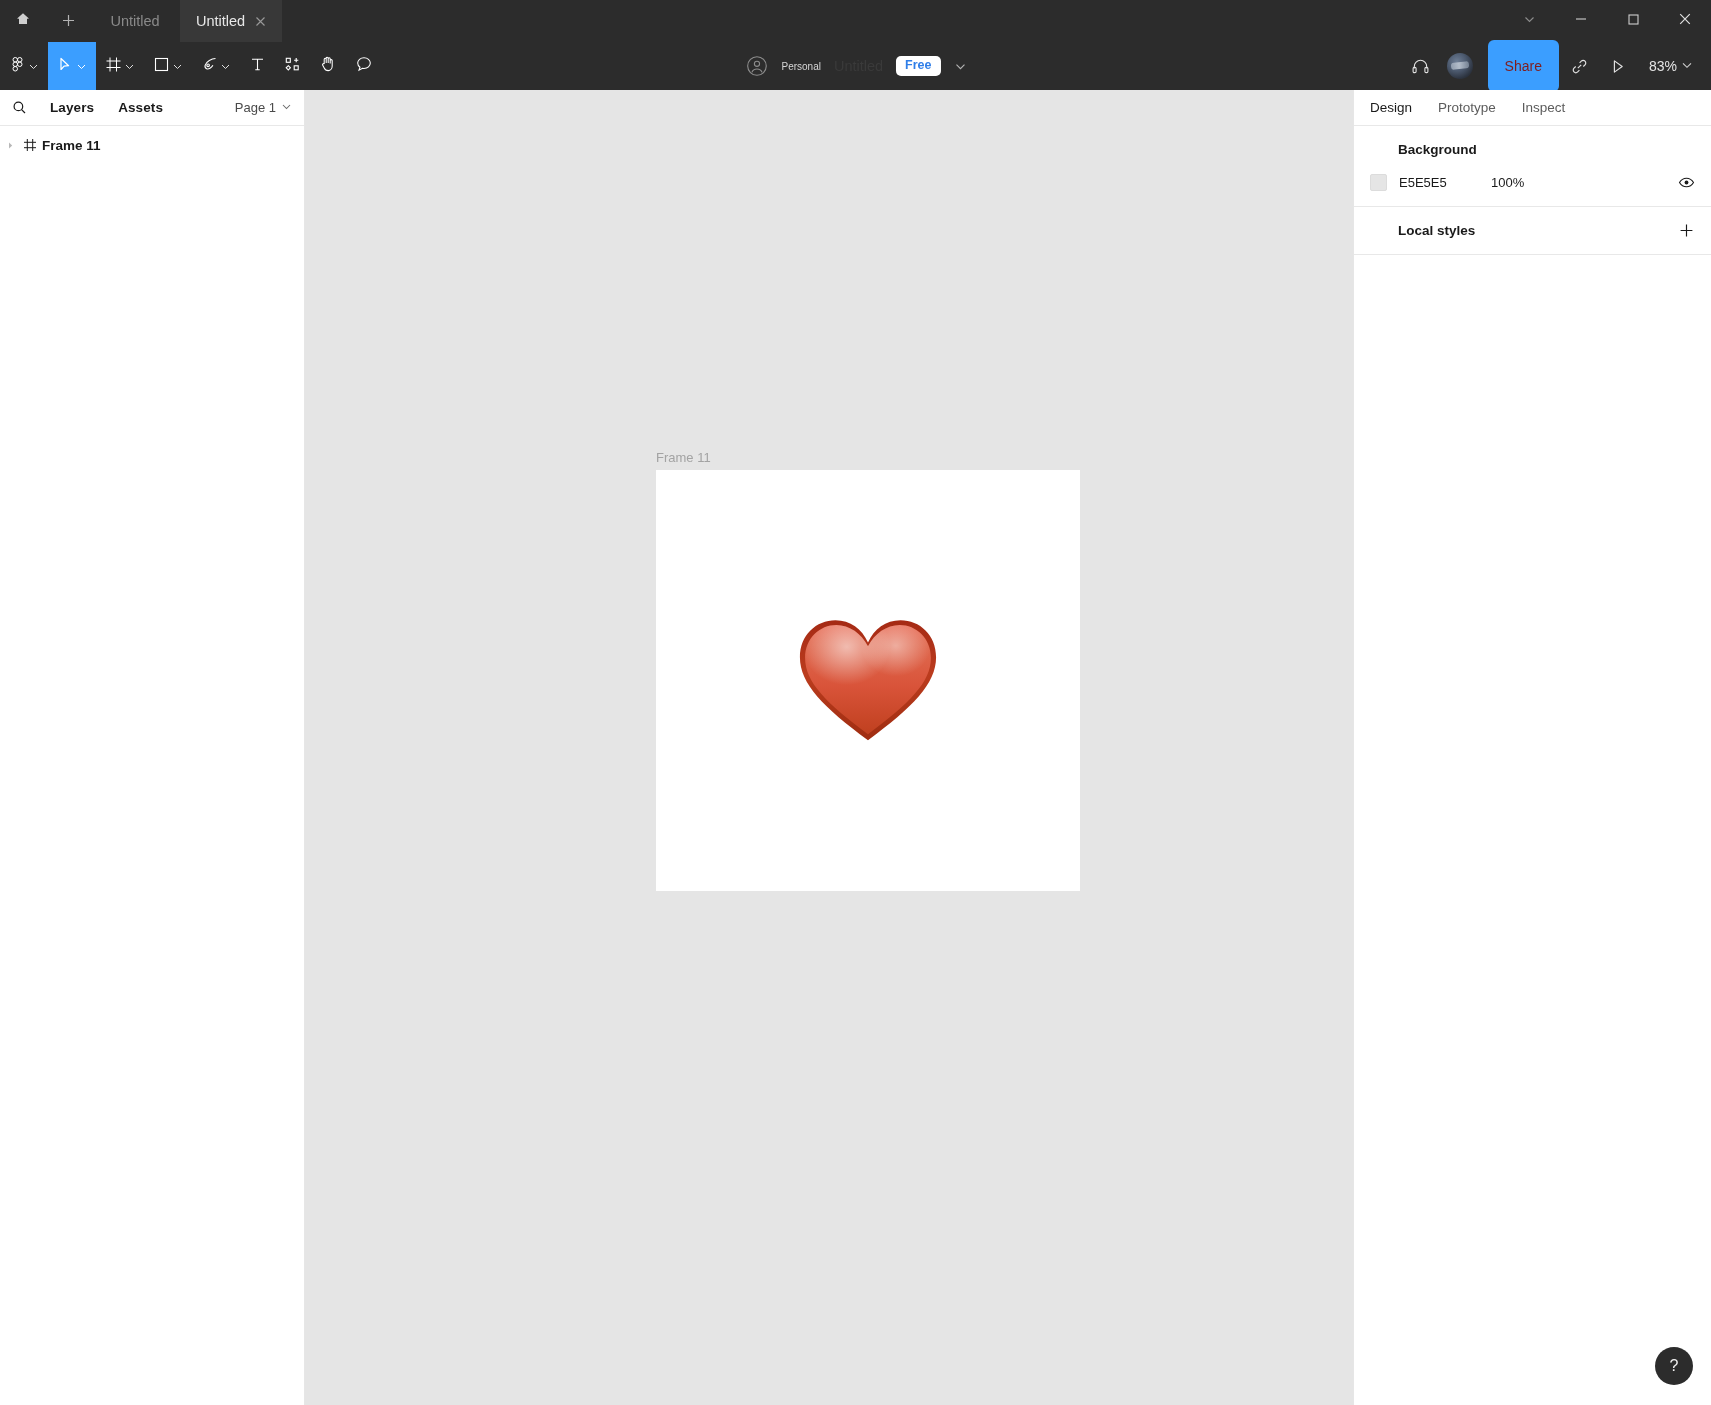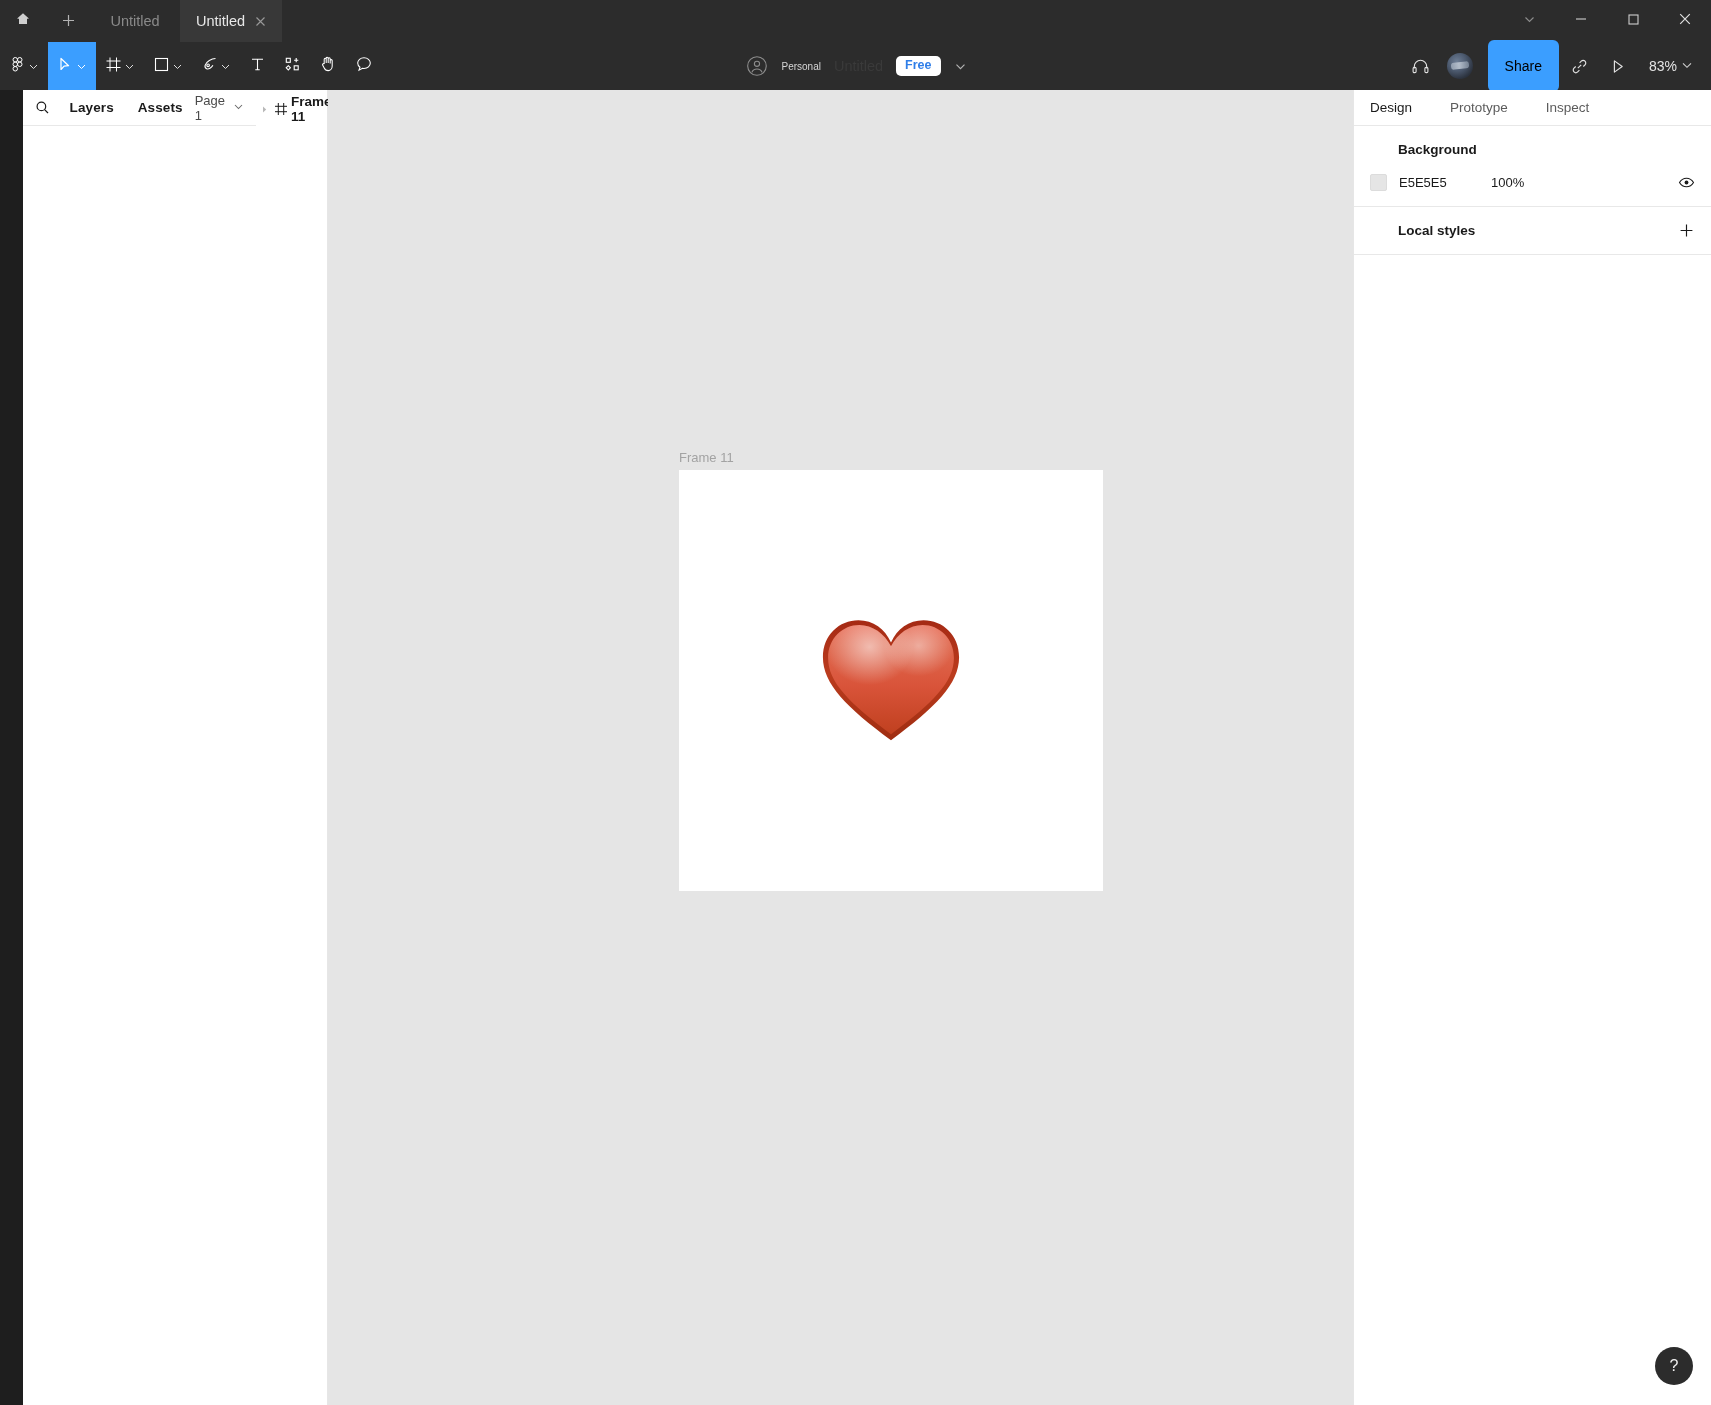--- a/index.html
+++ b/index.html
@@ -80,38 +80,37 @@
     width: 26px; height: 26px; border-radius: 50%; margin: 0 5px;
     background: radial-gradient(circle at 38% 34%, #6f7f96 0%, #4d5b70 38%, #2d3440 72%, #20262e 100%);
     position: relative; overflow: hidden; cursor: pointer;
   }
   .avatar:after {
     content:""; position:absolute; left:4px; top:9px; width:18px; height:7px;
     background: linear-gradient(90deg,#9aa6b6,#c2cbd6 45%,#7e8b9c);
     border-radius: 3px; transform: rotate(-6deg); opacity:.85;
   }
   .share-btn {
-    background: #3b9eff; color: #000000; font-size: 14px;
+    background: #3b9eff; color: #7f1d1d; font-size: 14px;
     padding: 18px 17px; border-radius: 6px; margin-left: 6px; cursor: pointer;
     border: none; font-family: inherit;
   }
   .zoom-box {
     display: flex; align-items: center; gap: 4px; color: #e3e3e3;
     font-size: 14px; padding: 0 6px 0 10px; cursor: pointer;
   }
 
   
   .body { flex: 1; display: flex; position: relative; min-height: 0; }
 
   
   .left-panel {
     width: 305px; background: #ffffff; flex: 0 0 305px;
-    display: flex; flex-direction: row; position: relative;
+    display: flex; flex-direction: column; position: relative;
     border-right: 1px solid #e6e6e6;
-    margin-left: 23px;
   }
   .lp-head {
     height: 36px; display: flex; align-items: center; gap: 0;
     padding: 0 12px; border-bottom: 1px solid #e8e8e8;
   }
   .lp-search { width: 26px; display:flex; align-items:center; color:#1a1a1a; cursor:pointer; }
   .lp-tab {
     font-size: 13.5px; font-weight: bold; color: #1a1a1a;
     padding: 0 12px; cursor: pointer; letter-spacing: .1px;
   }
@@ -141,21 +140,21 @@
     display: flex; align-items: center; justify-content: center;
   }
   .heart { width: 148px; height: 148px; display:block; }
 
   
   .right-panel {
     width: 358px; flex: 0 0 358px; background: #ffffff;
     border-left: 1px solid #e6e6e6; display: flex; flex-direction: column;
   }
   .rp-tabs {
-    height: 36px; display: flex; align-items: center; gap: 16px;
+    height: 36px; display: flex; align-items: center; gap: 4px;
     padding: 0 16px; border-bottom: 1px solid #e8e8e8;
   }
   .rp-tab {
     font-size: 13.5px; color: #5c5c5c; padding: 0 12px 0 0; margin-right: 10px;
     cursor: pointer;
   }
   .rp-tab.active { color: #1a1a1a; }
   .rp-section {
     padding: 16px 16px 15px 16px; border-bottom: 1px solid #e8e8e8;
   }

